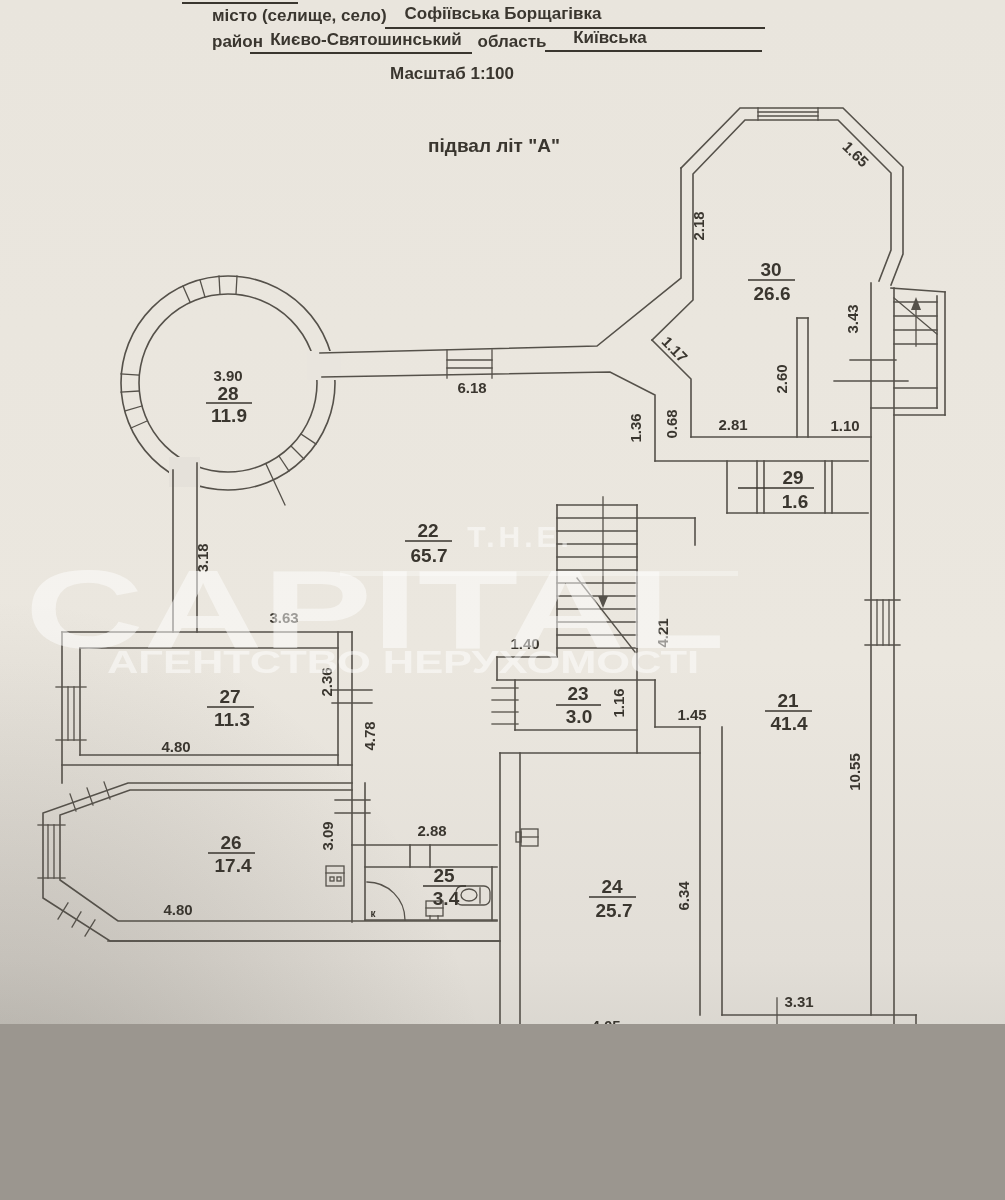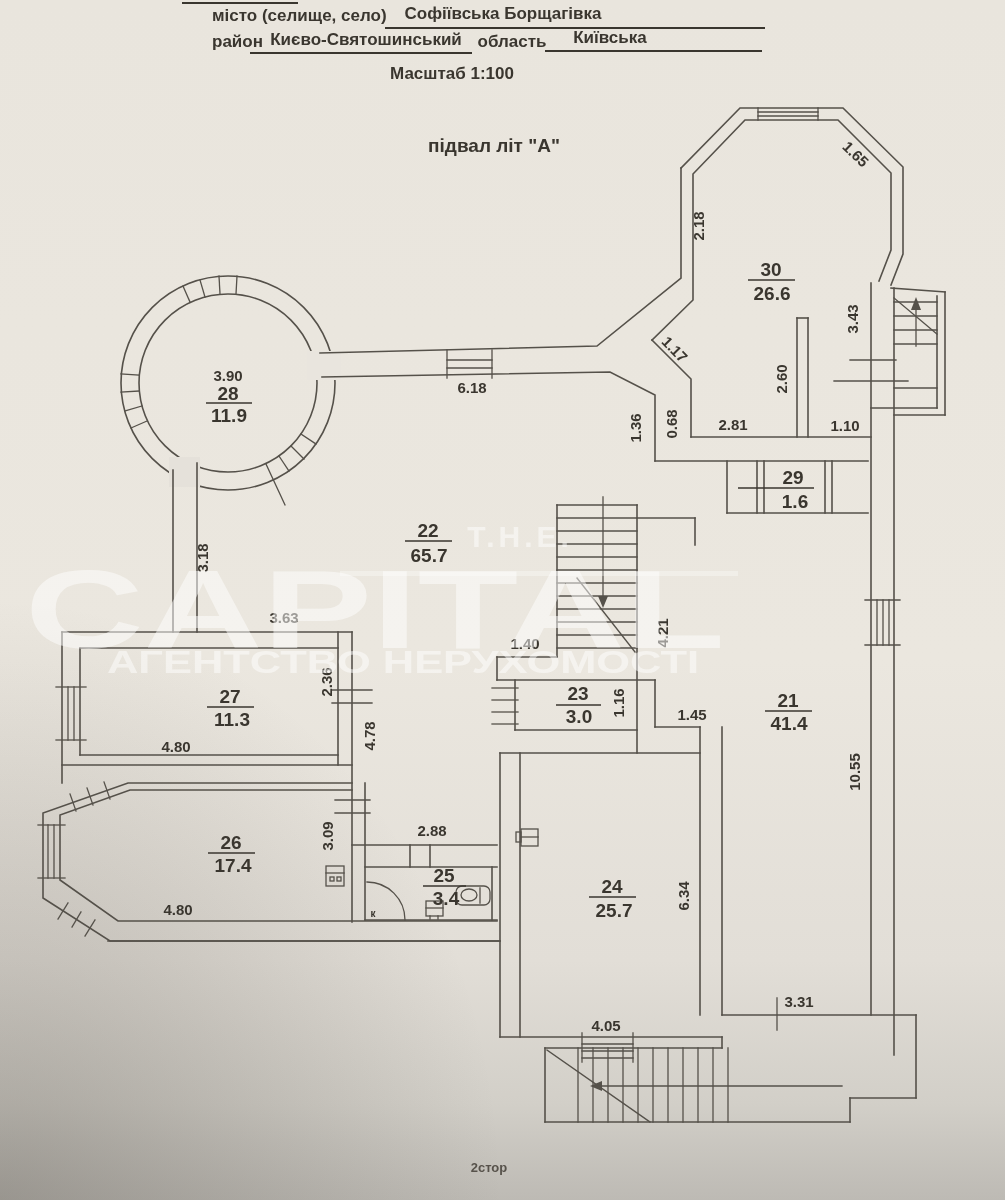--- a/index.html
+++ b/index.html
@@ -1,16 +1,16 @@
 <!DOCTYPE html>
 <html><head>
 <meta charset="utf-8">
 <style>
   html,body{margin:0;padding:0;background:#9b968f;}
-  #page{position:relative;width:1005px;height:1200px;overflow:hidden;
+  #page{position:relative;width:1005px;height:1024px;overflow:hidden;
         font-family:"Liberation Sans", sans-serif;}
   svg{position:absolute;left:0;top:0;}
   text{fill:#3a362f;}
   .hdr{font-size:17px;font-weight:700;}
   .scale{font-size:17px;font-weight:700;}
   .title{font-size:19px;font-weight:700;}
   .rn{font-size:19px;font-weight:700;text-anchor:middle;}
   .ra{font-size:19px;font-weight:700;text-anchor:middle;}
   .dim{font-size:15px;font-weight:600;text-anchor:middle;}
   .tiny{font-size:10px;font-weight:600;text-anchor:middle;}

